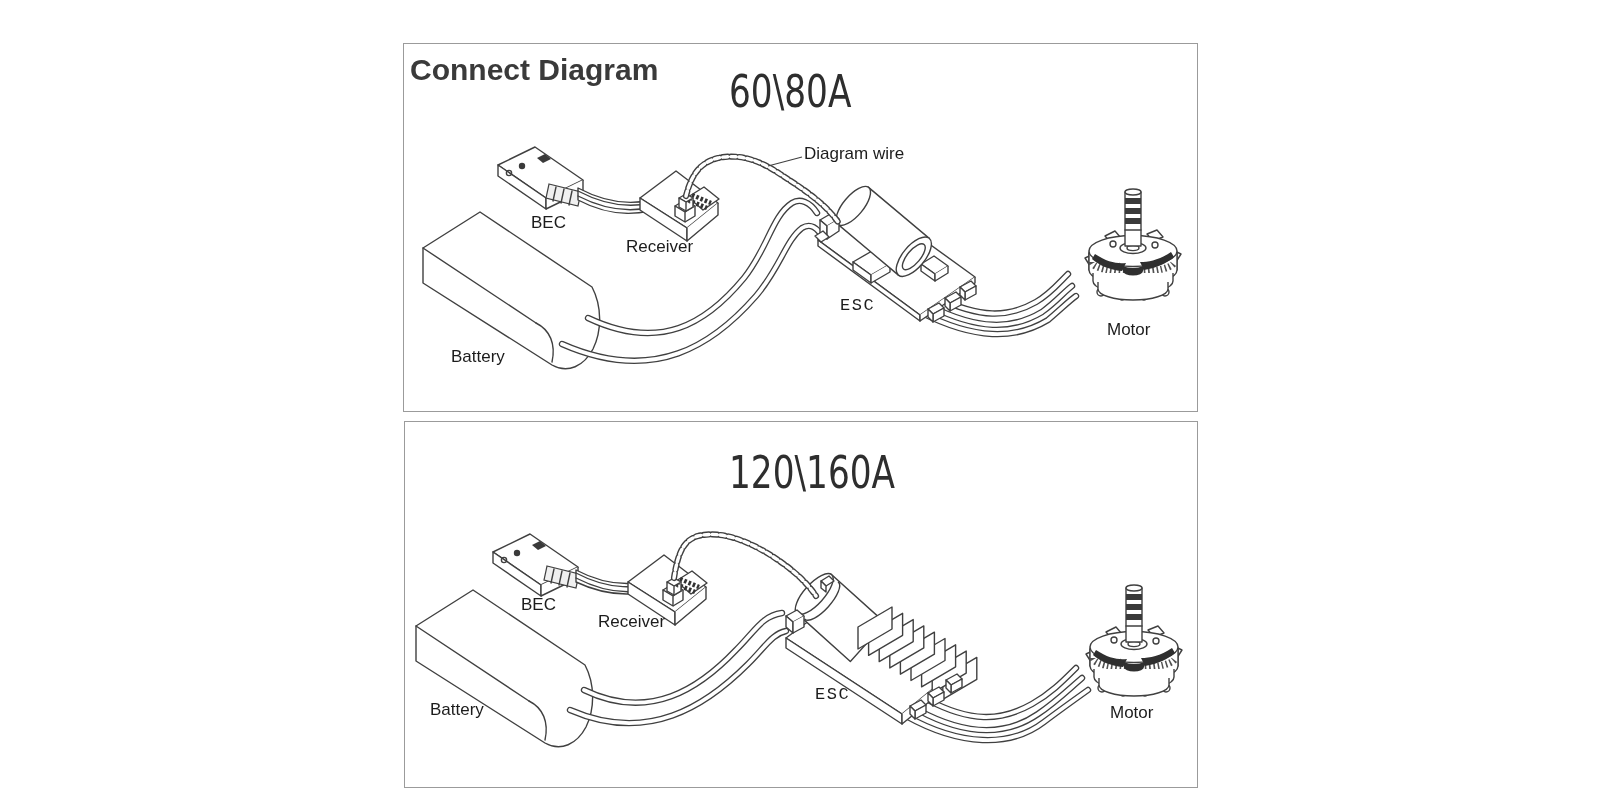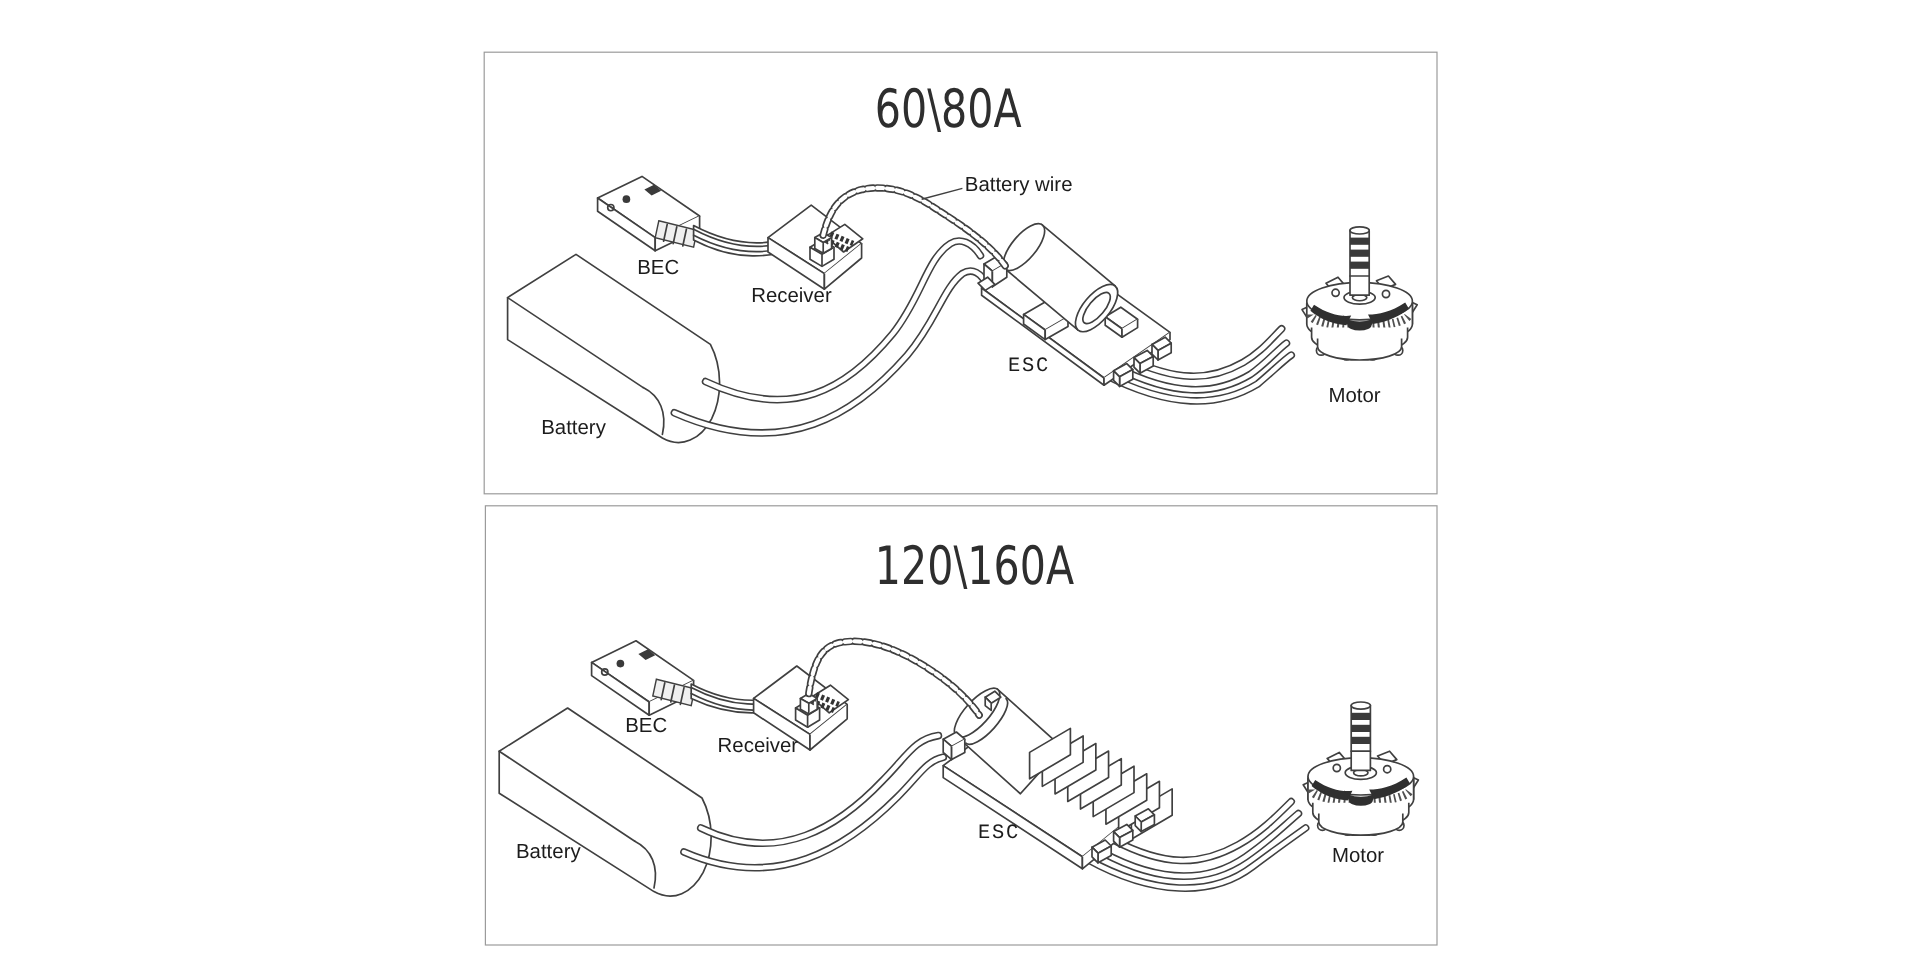--- a/index.html
+++ b/index.html
@@ -235,22 +235,23 @@
         <path class="tw1" d="M674,578 C678,552 684,540 698,536 C722,530 750,542 772,556 C794,570 808,584 816,596"></path>
         <path class="tw2" d="M674,578 C678,552 684,540 698,536 C722,530 750,542 772,556 C794,570 808,584 816,596"></path>
         <path class="tw3" d="M674,578 C678,552 684,540 698,536 C722,530 750,542 772,556 C794,570 808,584 816,596"></path>
       </g>
       <g transform="translate(1134,648)">
         <use href="#g-motor"></use>
       </g>
     </g>
   </svg>
 
+  <div class="heading" style="left:410px;top:55px;">Connect Diagram</div>
   <div class="amp-title" style="left:729px;top:70px;">60\80A</div>
-  <div class="lbl" style="left:804px;top:145px;">Battery wire</div>
+  <div class="lbl" style="left:804px;top:145px;">Diagram wire</div>
   <div class="lbl" style="left:531px;top:214px;">BEC</div>
   <div class="lbl" style="left:626px;top:238px;">Receiver</div>
   <div class="lbl" style="left:451px;top:348px;">Battery</div>
   <div class="lbl esc-lbl" style="left:840px;top:297px;">ESC</div>
   <div class="lbl" style="left:1107px;top:321px;">Motor</div>
 
   <div class="amp-title" style="left:729px;top:451px;">120\160A</div>
   <div class="lbl" style="left:521px;top:596px;">BEC</div>
   <div class="lbl" style="left:598px;top:613px;">Receiver</div>
   <div class="lbl" style="left:430px;top:701px;">Battery</div>

